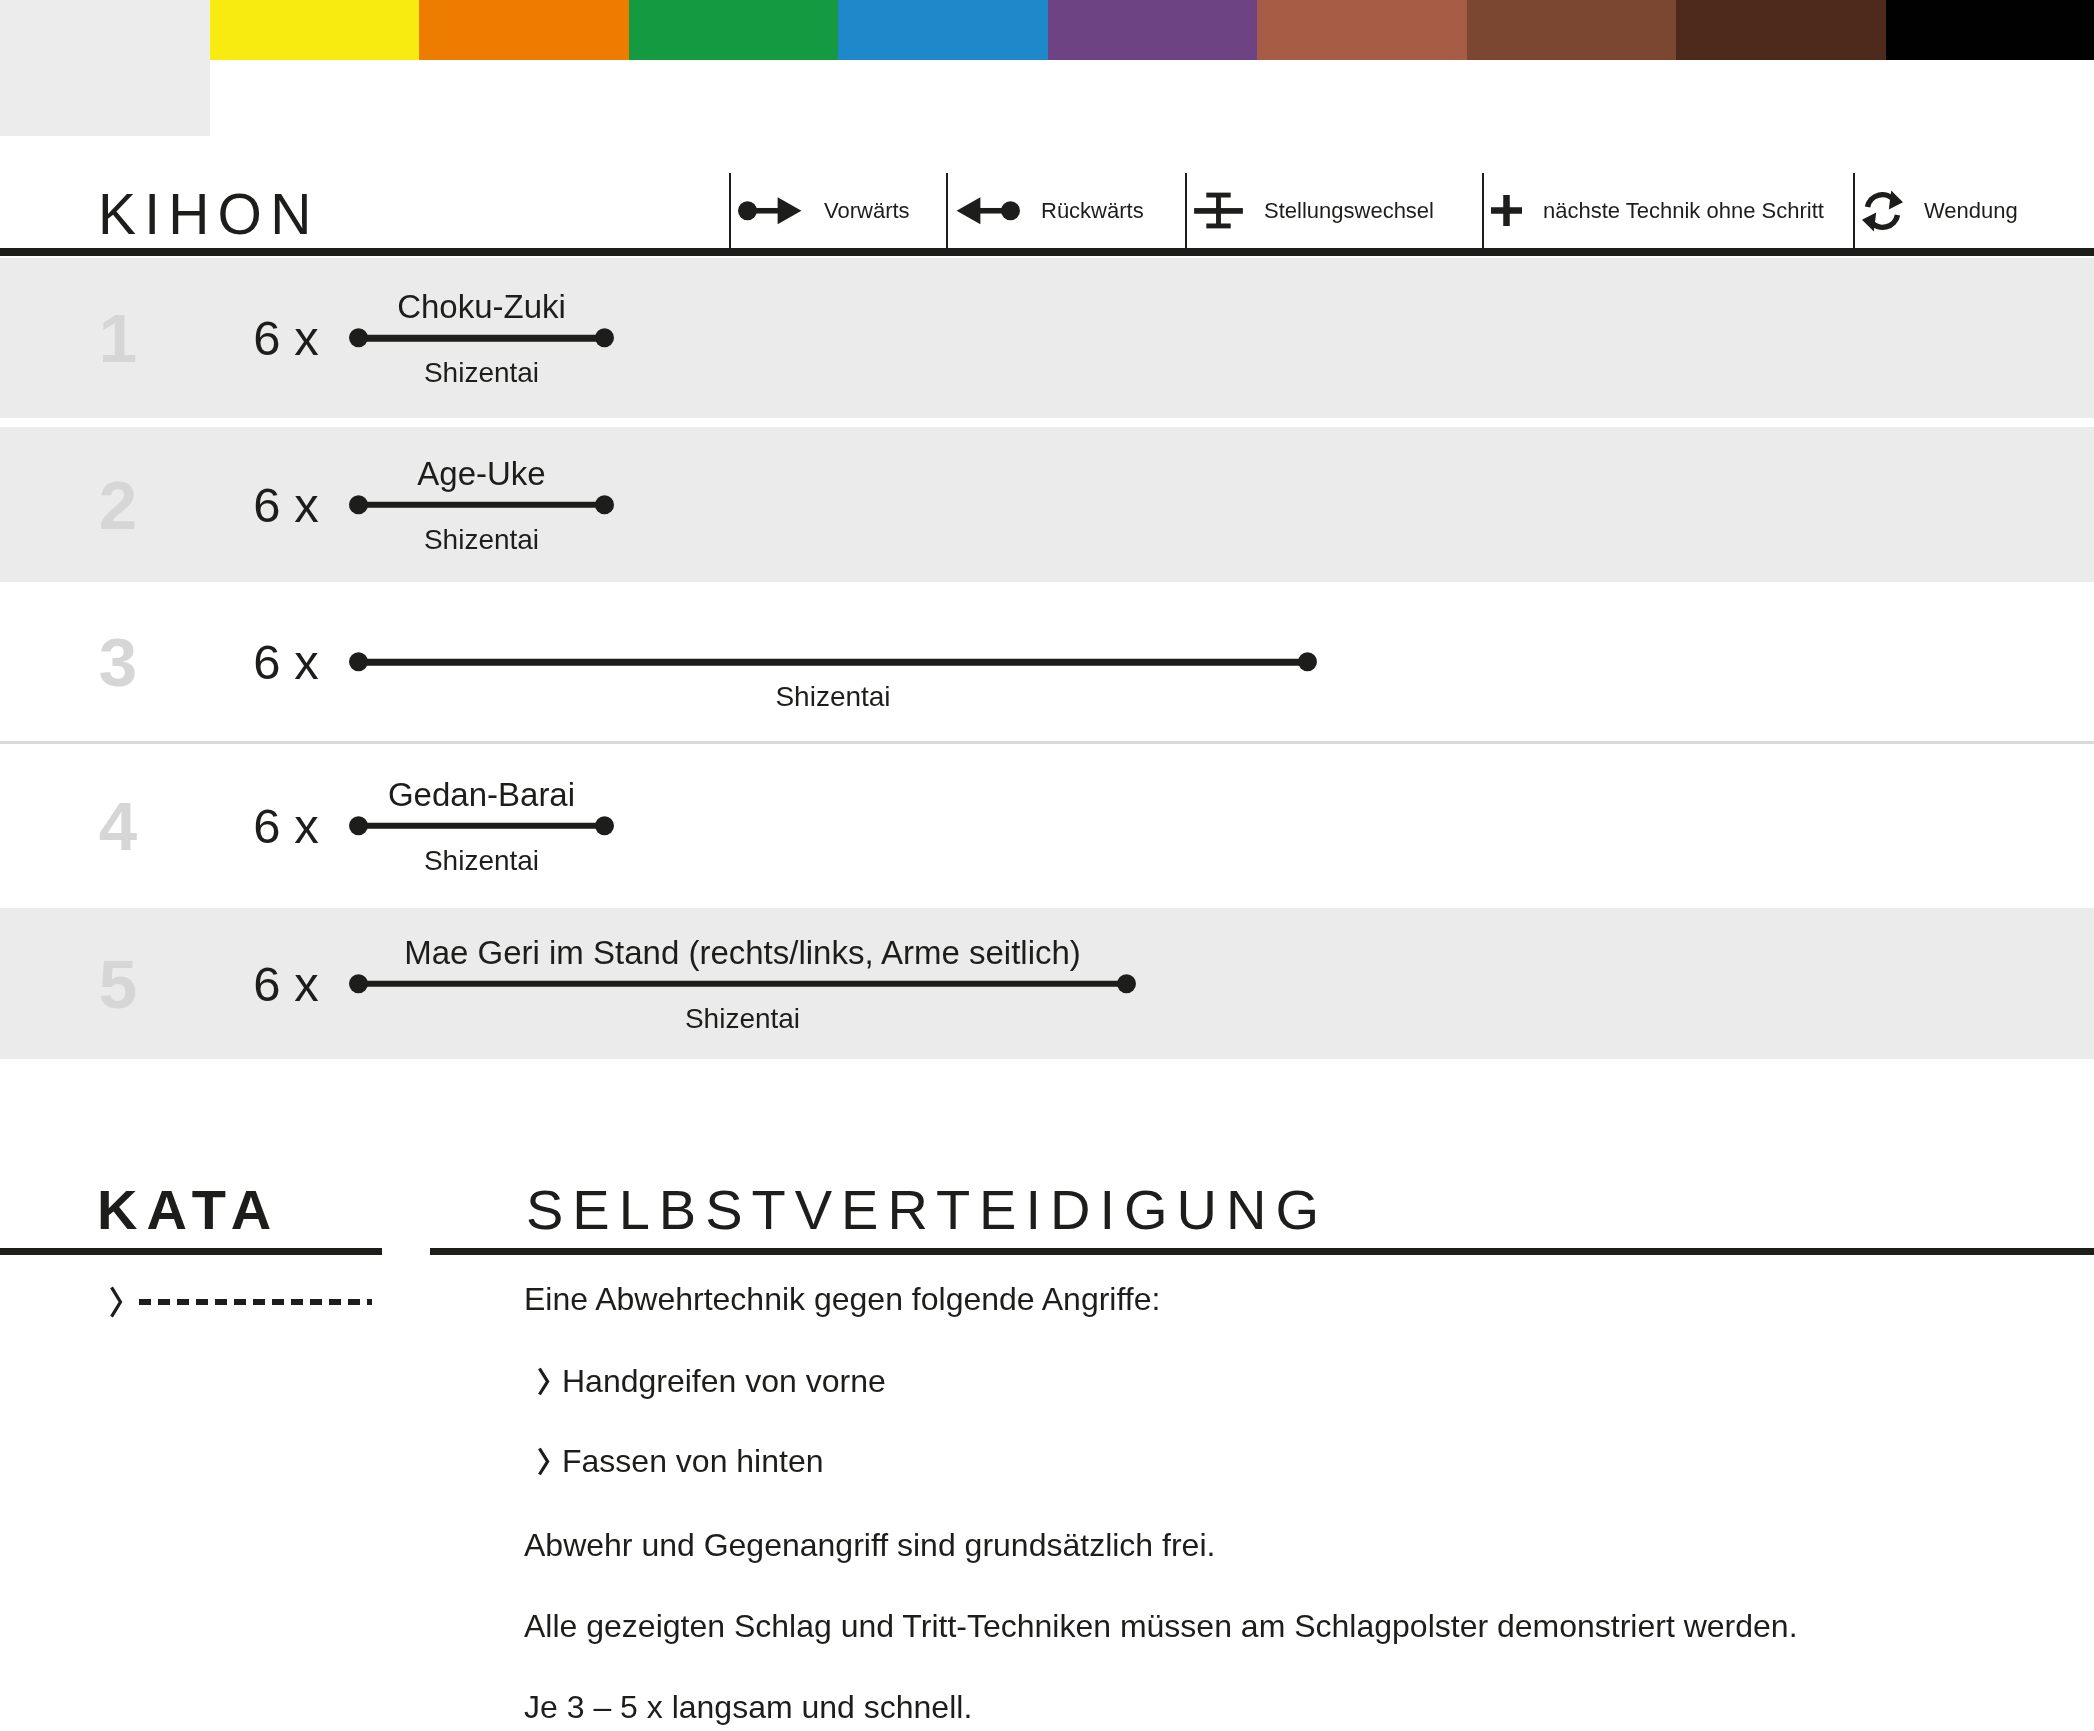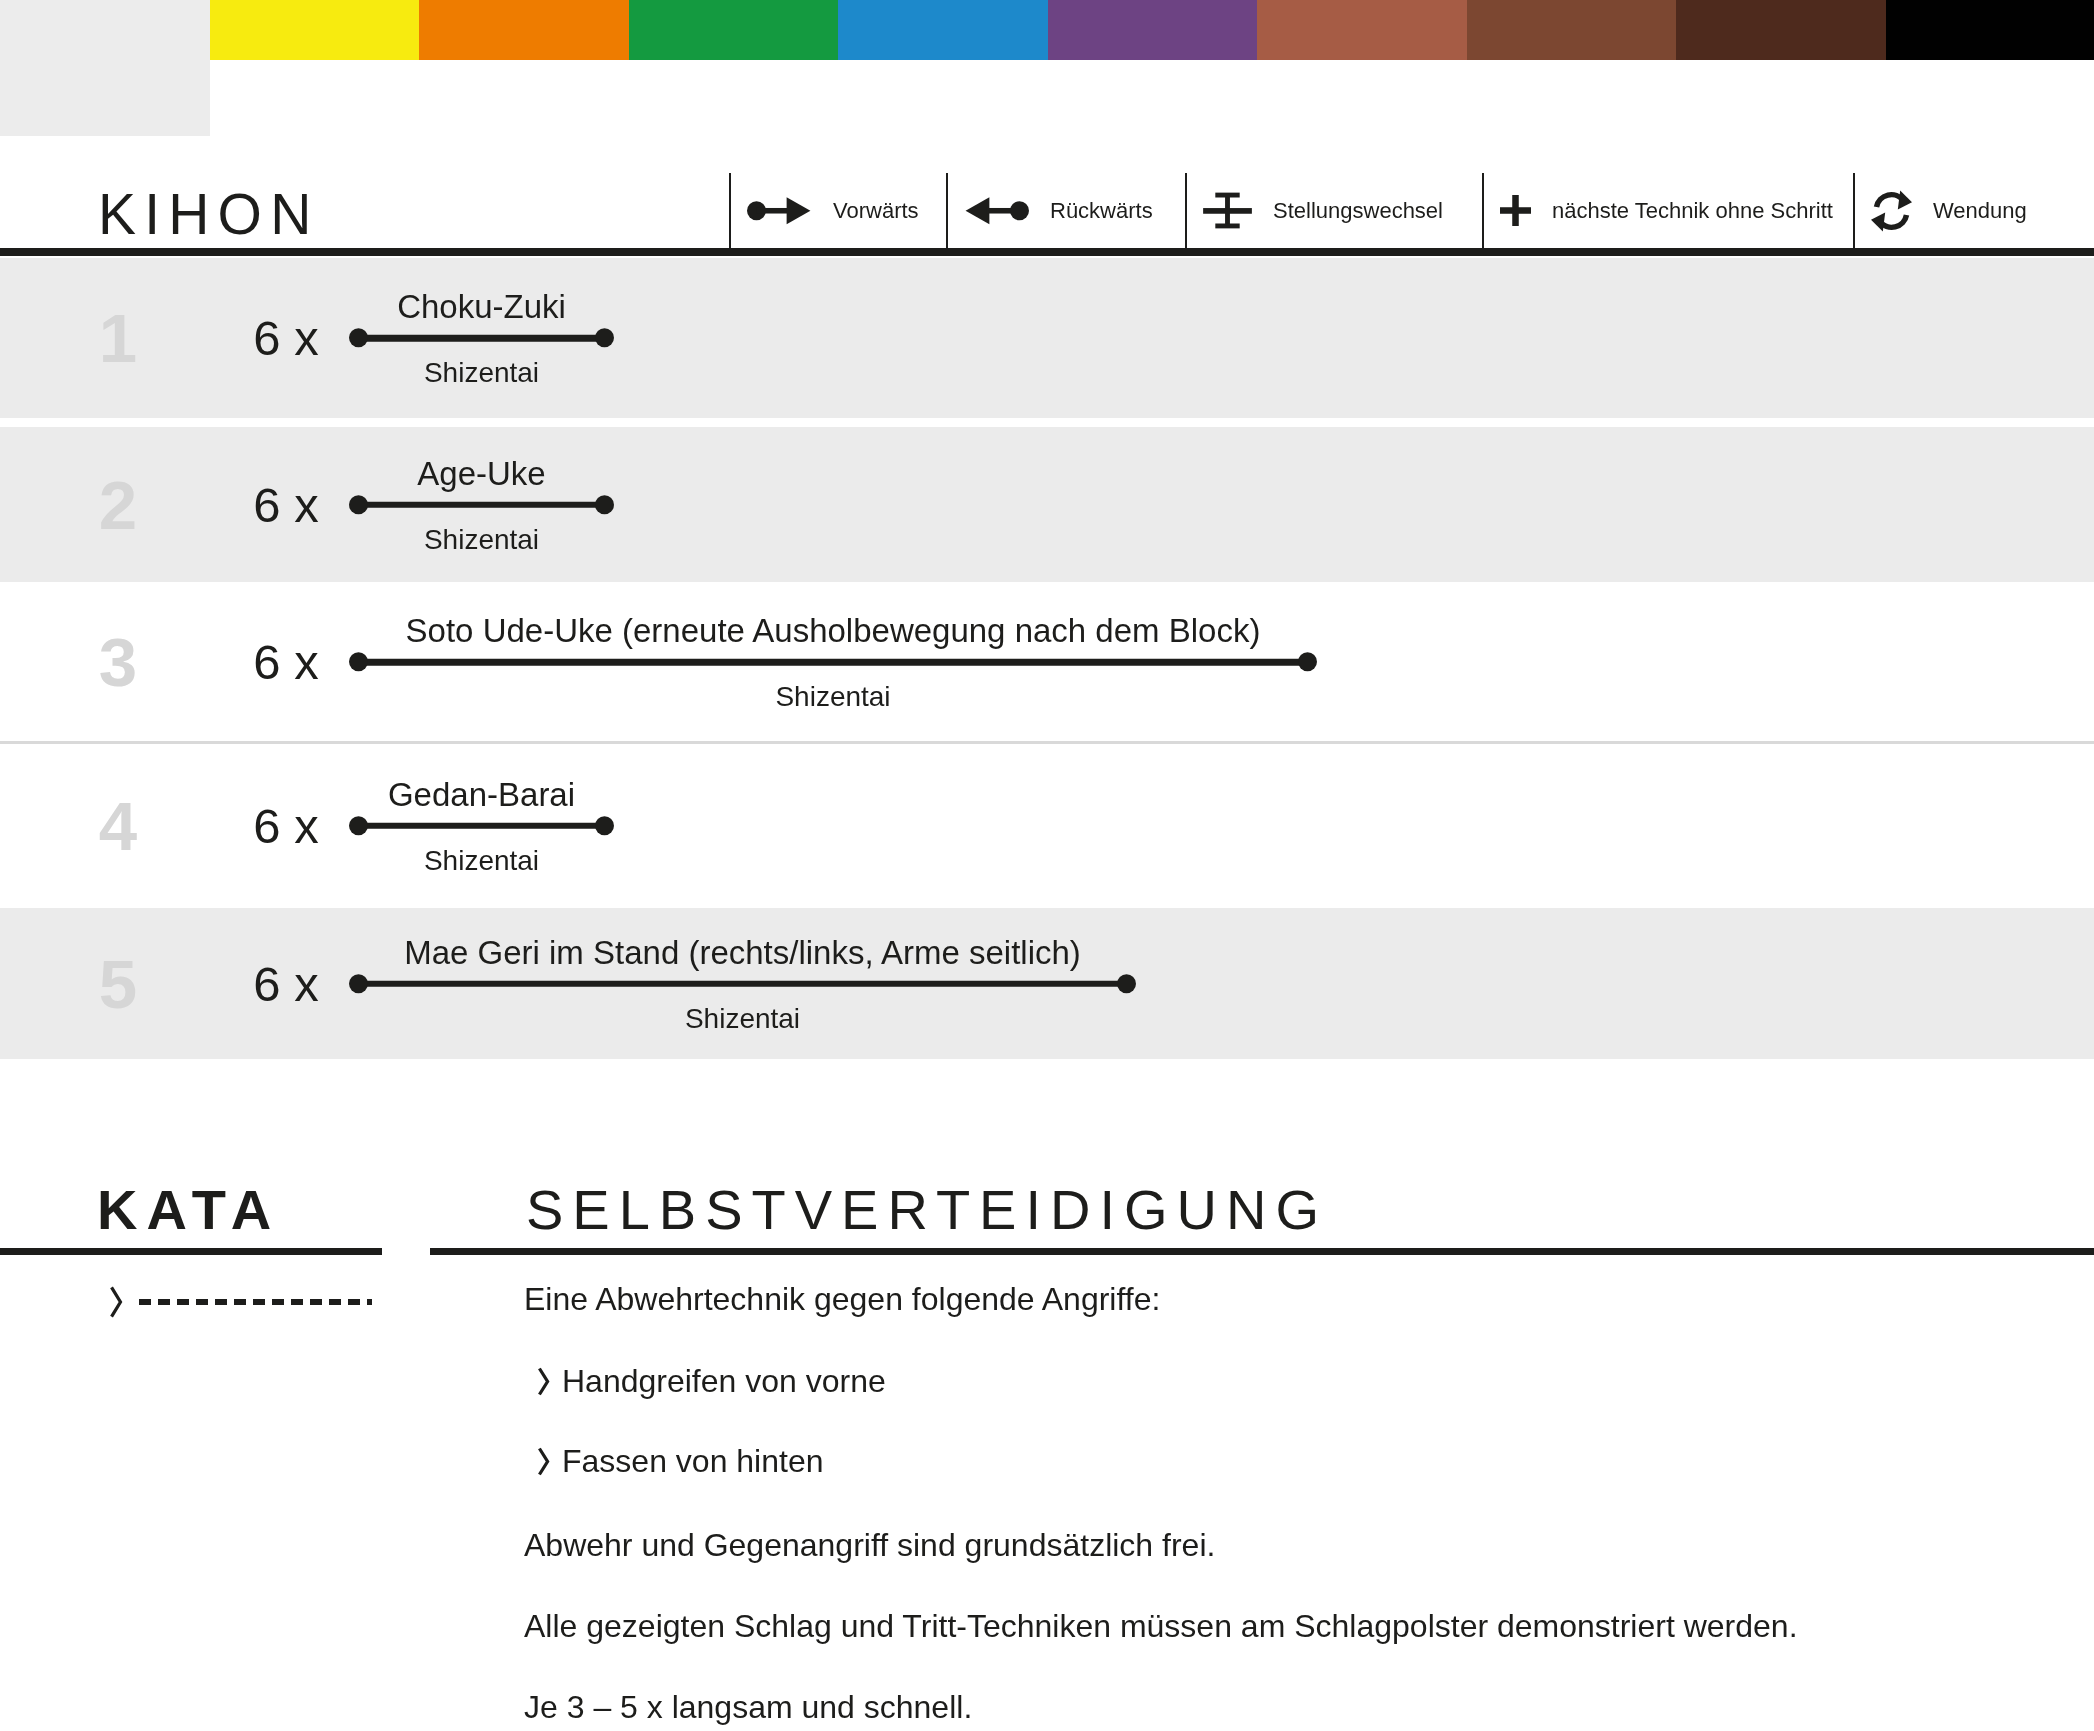--- a/index.html
+++ b/index.html
@@ -14,21 +14,21 @@
   .corner-tab{left:0;top:0;width:210px;height:136px;background:var(--tab-gray,#ececec);}
   .belt-stripe{left:210px;top:0;right:0;height:60px;display:flex;}
   .belt-stripe span{flex:1 1 0;}
 
   
   .kihon-title{left:98px;top:186px;font-size:57px;letter-spacing:8.2px;line-height:1;font-weight:400;}
   .kihon-rule{left:0;right:0;top:248px;height:8.2px;background:var(--text,#1d1d1b);}
 
   .legend-row{left:0;top:173px;height:75px;right:0;}
   .legend-cell{position:absolute;top:0;height:100%;border-left:2.5px solid var(--text,#1d1d1b);
-    display:flex;align-items:center;padding-left:16px;gap:21px;box-sizing:border-box;}
+    display:flex;align-items:center;padding-left:7px;gap:21px;box-sizing:border-box;}
   .legend-cell.c1{left:729px;width:217px;}
   .legend-cell.c2{left:946px;width:239px;}
   .legend-cell.c3{left:1185px;width:297px;}
   .legend-cell.c4{left:1482px;width:371px;}
   .legend-cell.c5{left:1853px;width:242px;}
   .legend-label{font-size:22px;white-space:nowrap;}
   .legend-icon{flex:0 0 auto;display:block;}
 
   
   .k-row{left:0;right:0;}
@@ -160,21 +160,20 @@
     <div class="technique">Age-Uke</div>
     <div class="track"></div>
     <div class="stance">Shizentai</div>
   </div>
 </div>
 
 <div class="abs k-row r3 wide">
   <div class="row-num">3</div>
   <div class="row-reps">6 x</div>
   <div class="diagram">
-    <div class="technique">Soto Ude-Uke (erneute Ausholbewegung nach dem Block)</div>
     <div class="track"></div>
     <div class="stance">Shizentai</div>
   </div>
 </div>
 
 <div class="abs row-divider"></div>
 
 <div class="abs k-row r4">
   <div class="row-num">4</div>
   <div class="row-reps">6 x</div>

